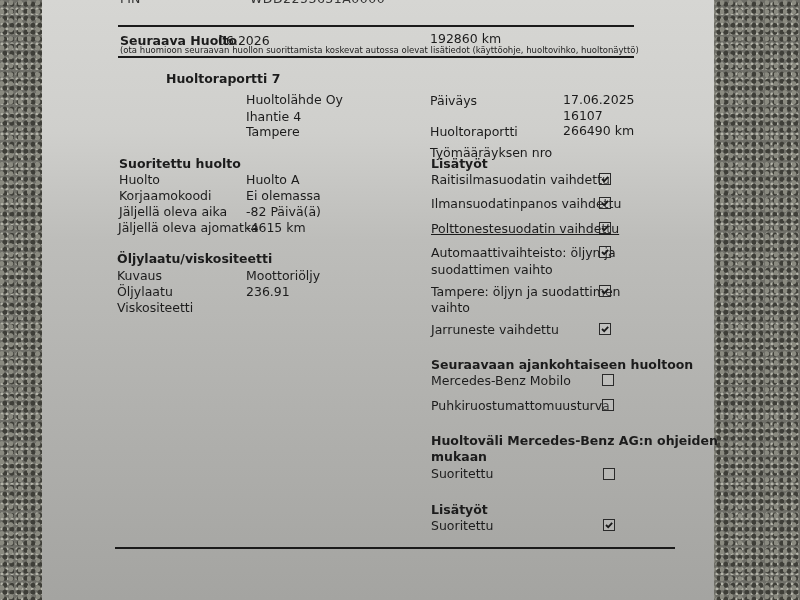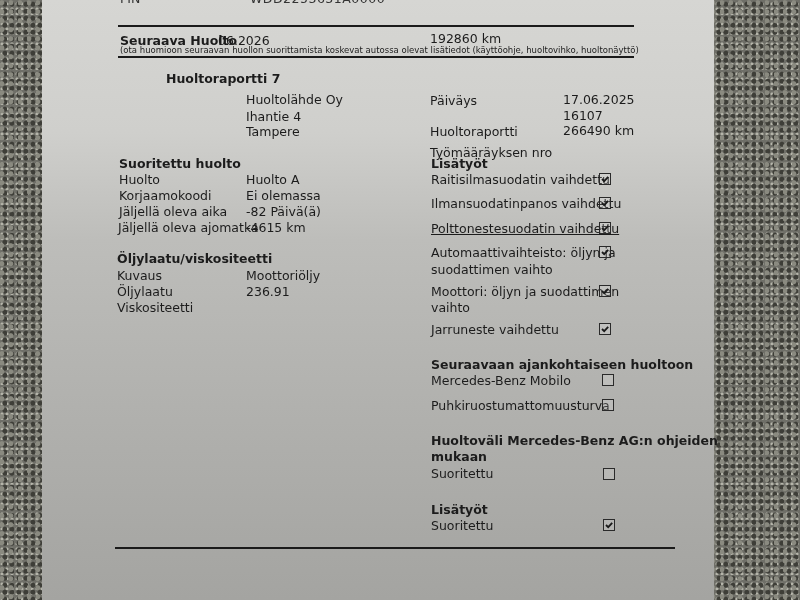--- a/index.html
+++ b/index.html
@@ -99,21 +99,21 @@
     </div>
 
   <span class="abs f13" style="left:389px; top:245px;">Automaattivaihteisto: öljyn ja</span>
   <span class="abs f13" style="left:389px; top:262px;">suodattimen vaihto</span>
   <div class="cb" style="left:557px; top:246px;">
       <svg viewBox="0 0 10 10">
         <path d="M2 5 L4.2 7.2 L8.2 2.8" stroke="#1a1a1a" stroke-width="1.8" fill="none"></path>
       </svg>
     </div>
 
-  <span class="abs f13" style="left:389px; top:284px;">Moottori: öljyn ja suodattimen</span>
+  <span class="abs f13" style="left:389px; top:284px;">Tampere: öljyn ja suodattimen</span>
   <span class="abs f13" style="left:389px; top:300px;">vaihto</span>
   <div class="cb" style="left:557px; top:285px;">
       <svg viewBox="0 0 10 10">
         <path d="M2 5 L4.2 7.2 L8.2 2.8" stroke="#1a1a1a" stroke-width="1.8" fill="none"></path>
       </svg>
     </div>
 
   <span class="abs f13" style="left:389px; top:322px;">Jarruneste vaihdettu</span>
   <div class="cb" style="left:557px; top:323px;">
       <svg viewBox="0 0 10 10">

